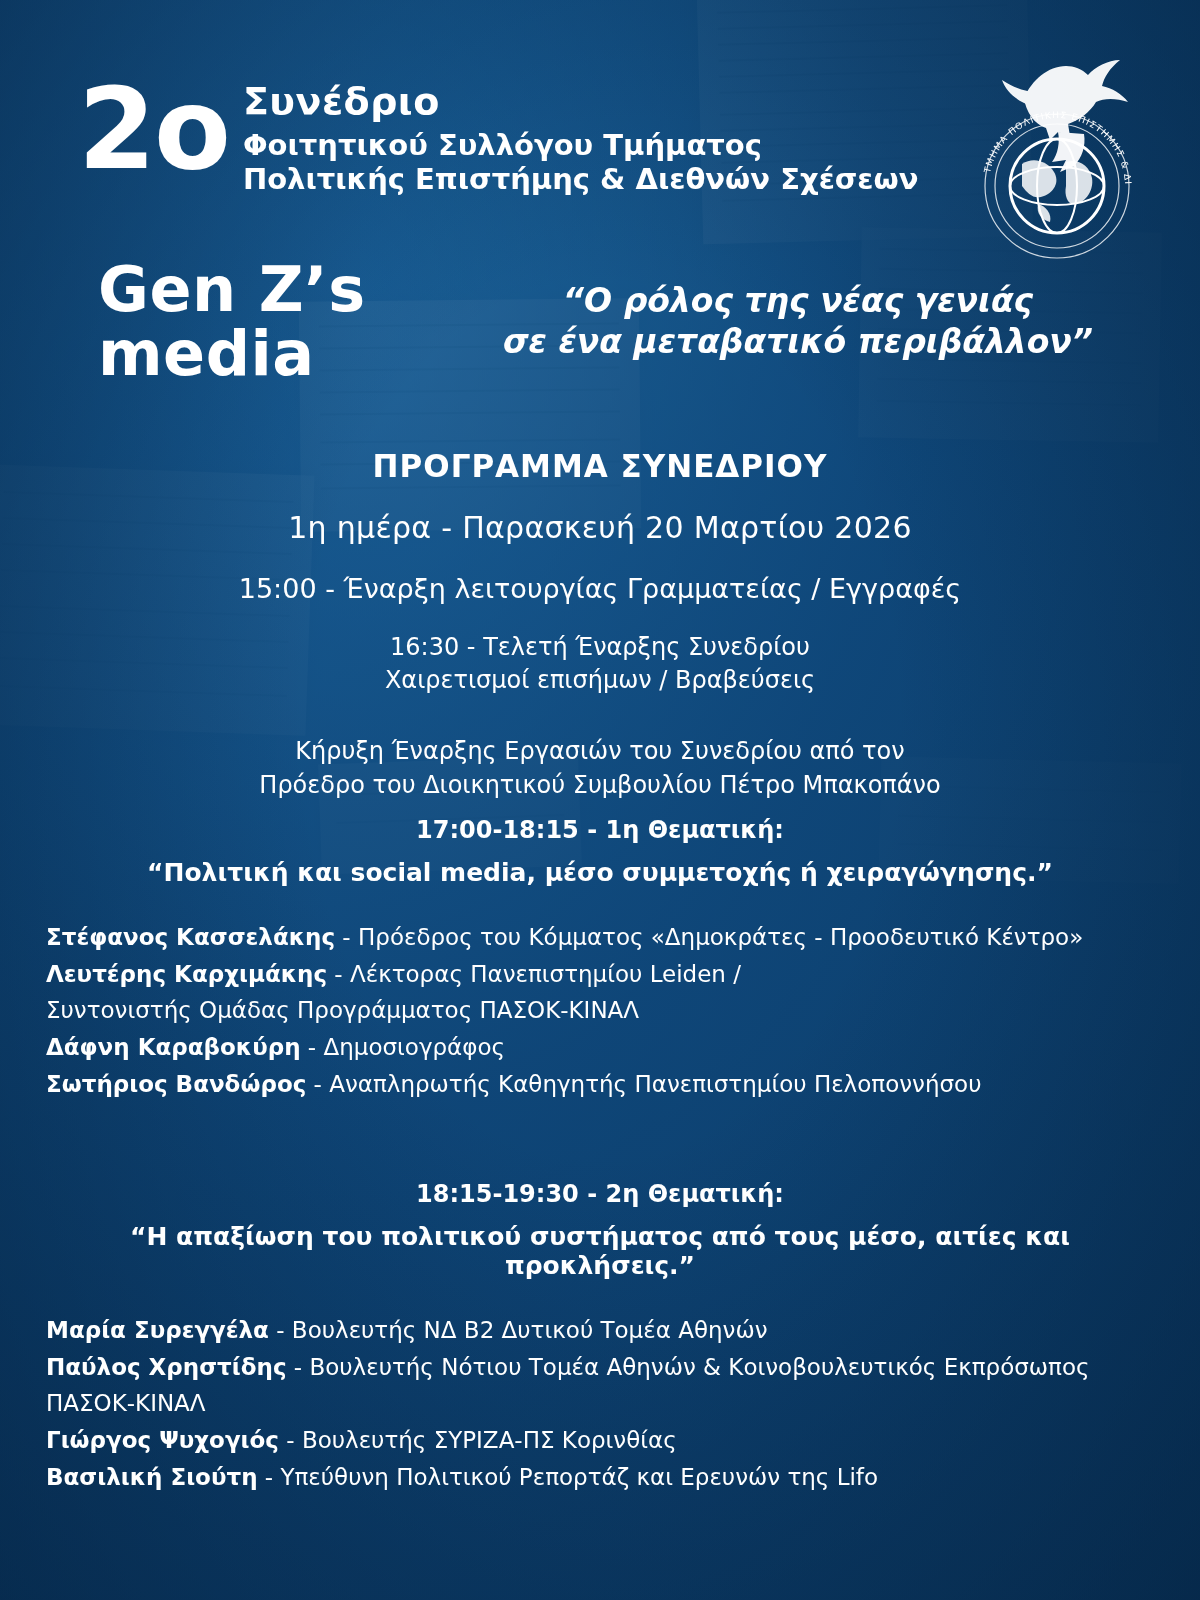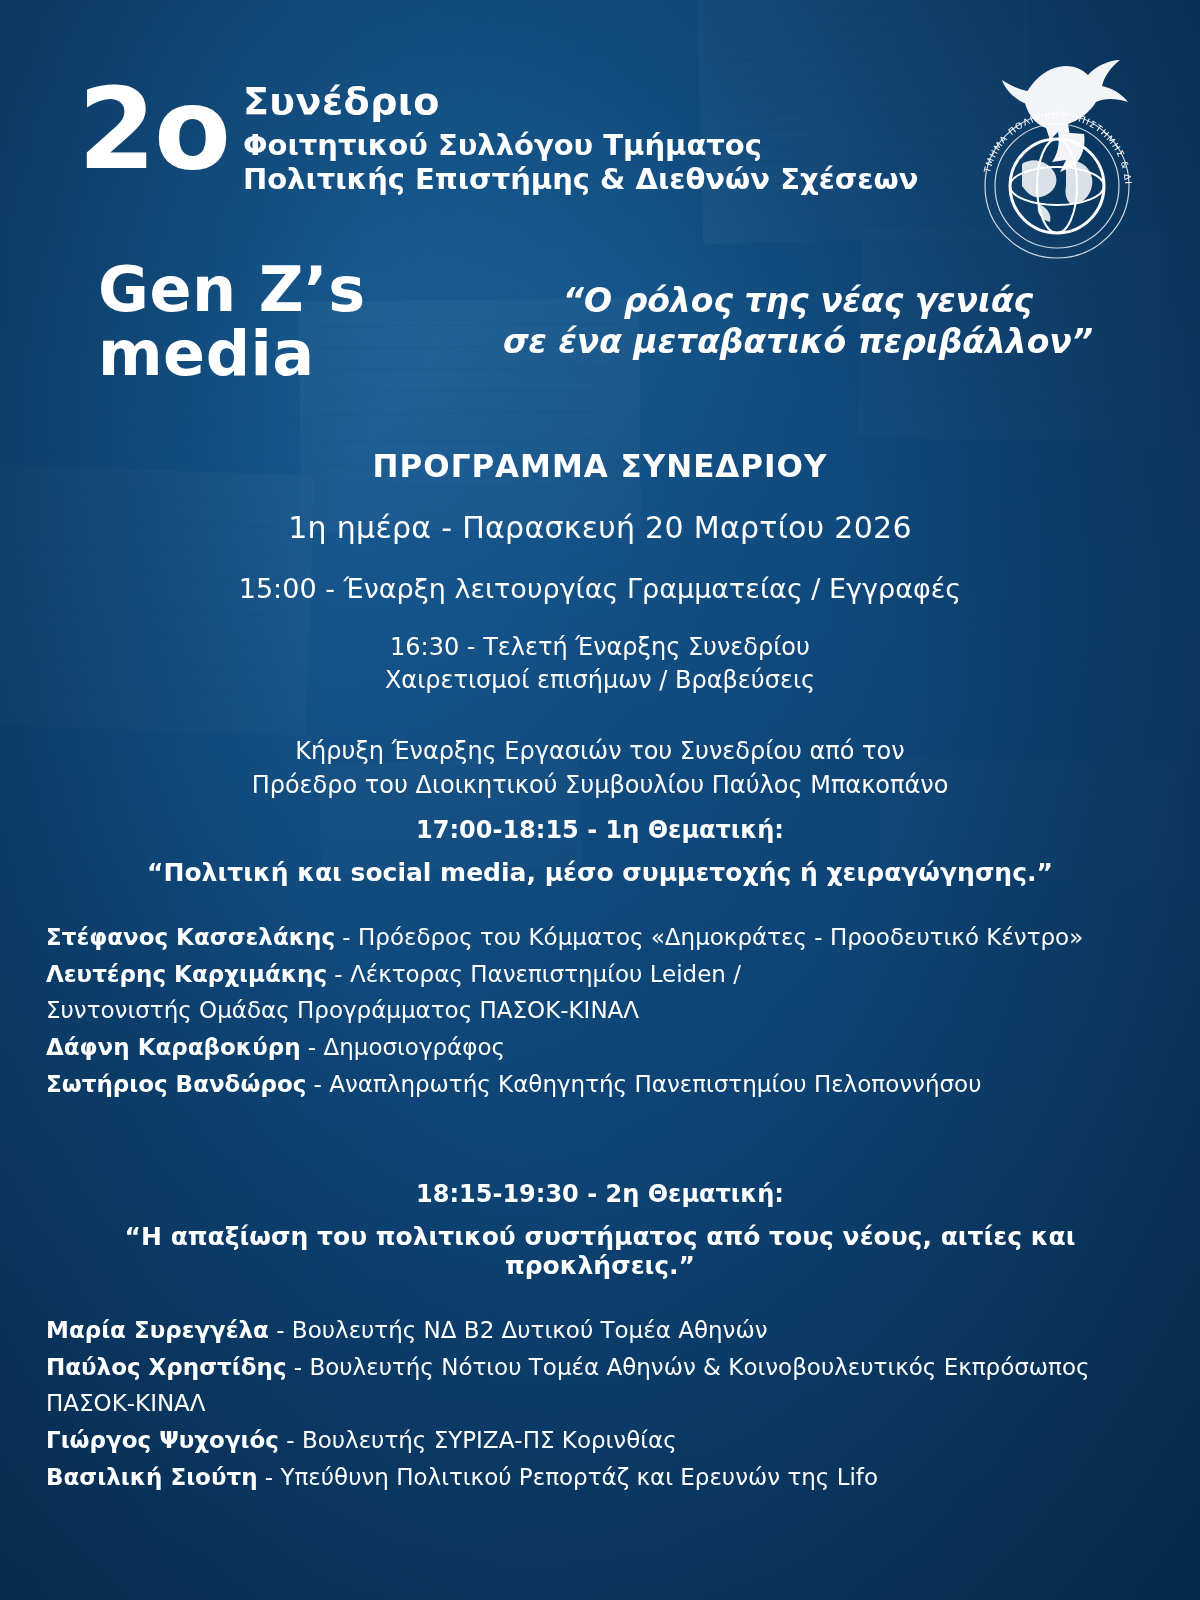--- a/index.html
+++ b/index.html
@@ -323,21 +323,21 @@
       </div>
     </div>
 
     <div class="program">
       <div class="program-title">ΠΡΟΓΡΑΜΜΑ ΣΥΝΕΔΡΙΟΥ</div>
       <div class="day-title">1η ημέρα - Παρασκευή 20 Μαρτίου 2026</div>
       <div class="slot">15:00 - Έναρξη λειτουργίας Γραμματείας / Εγγραφές</div>
       <div class="slot small">16:30 - Τελετή Έναρξης Συνεδρίου</div>
       <div class="slot small" style="margin-top:2px">Χαιρετισμοί επισήμων / Βραβεύσεις</div>
       <div class="slot small gap-lg">Κήρυξη Έναρξης Εργασιών του Συνεδρίου από τον</div>
-      <div class="slot small" style="margin-top:2px">Πρόεδρο του Διοικητικού Συμβουλίου Παύλος Μπακοπάνο</div>
+      <div class="slot small" style="margin-top:2px">Πρόεδρο του Διοικητικού Συμβουλίου Πέτρο Μπακοπάνο</div>
     </div>
 
     <div class="session" id="s1">
       <div class="session-time">17:00-18:15 - 1η Θεματική:</div>
       <div class="session-topic">“Πολιτική και social media, μέσο συμμετοχής ή χειραγώγησης.”</div>
       <div class="speakers">
         <div class="sp">
           <span class="nm">Στέφανος Κασσελάκης</span><span> - Πρόεδρος του Κόμματος «Δημοκράτες - Προοδευτικό Κέντρο»</span>
         </div>
         <div class="sp">
@@ -350,21 +350,21 @@
           <span class="nm">Δάφνη Καραβοκύρη</span><span> - Δημοσιογράφος</span>
         </div>
         <div class="sp">
           <span class="nm">Σωτήριος Βανδώρος</span><span> - Αναπληρωτής Καθηγητής Πανεπιστημίου Πελοποννήσου</span>
         </div>
       </div>
     </div>
 
     <div class="session" id="s2">
       <div class="session-time">18:15-19:30 - 2η Θεματική:</div>
-      <div class="session-topic">“Η απαξίωση του πολιτικού συστήματος από τους νέους, αιτίες και προκλήσεις.”</div>
+      <div class="session-topic">“Η απαξίωση του πολιτικού συστήματος από τους μέσο, αιτίες και προκλήσεις.”</div>
       <div class="speakers">
         <div class="sp">
           <span class="nm">Μαρία Συρεγγέλα</span><span> - Βουλευτής ΝΔ Β2 Δυτικού Τομέα Αθηνών</span>
         </div>
         <div class="sp">
           <span class="nm">Παύλος Χρηστίδης</span><span> - Βουλευτής Νότιου Τομέα Αθηνών &amp; Κοινοβουλευτικός Εκπρόσωπος</span>
         </div>
         <div class="sp">
           <span>ΠΑΣΟΚ-ΚΙΝΑΛ</span>
         </div>

